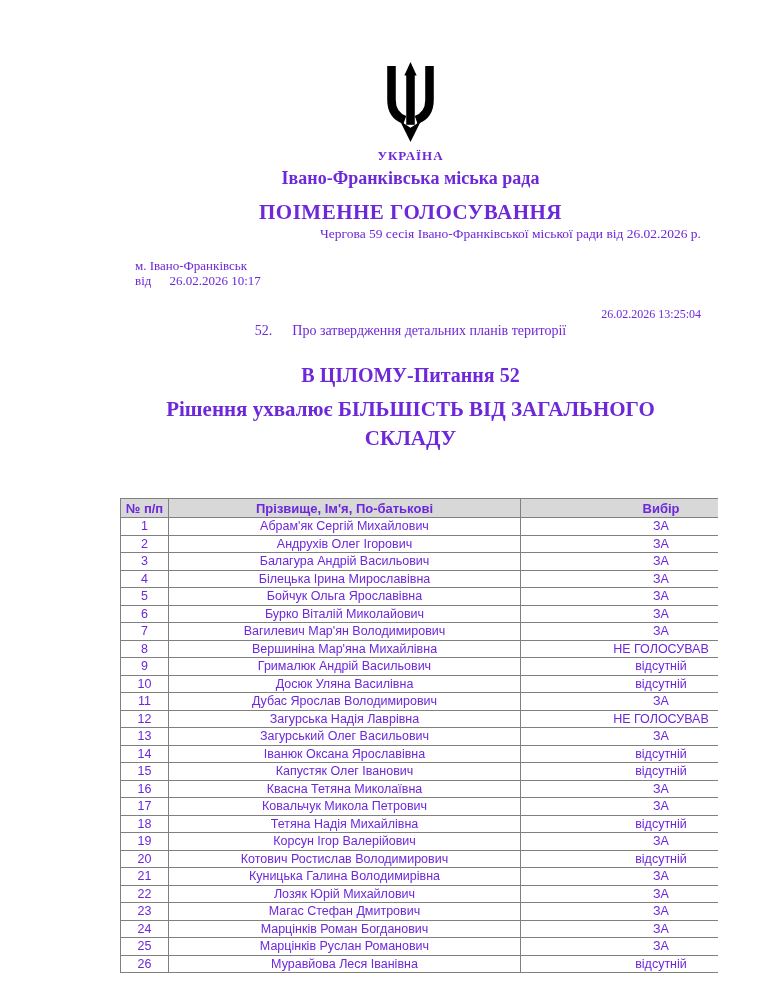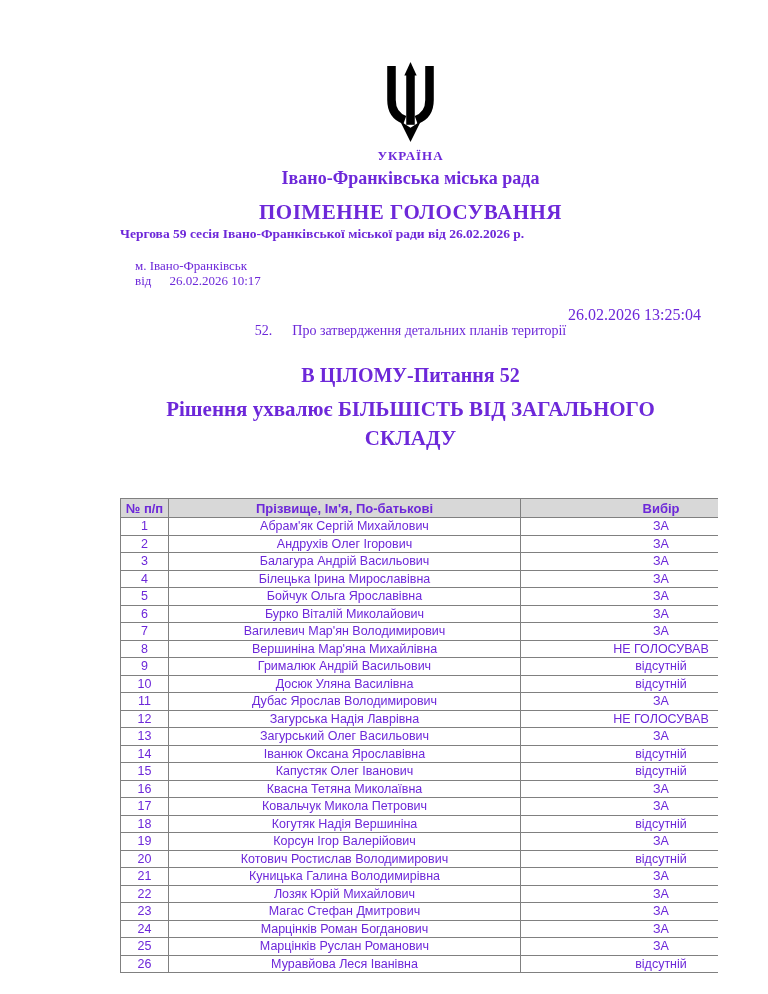--- a/index.html
+++ b/index.html
@@ -17,26 +17,26 @@
   }
   .council {
     text-align:center; font-weight:bold; font-size:18px; line-height:20px;
     margin-top:4px;
   }
   .doc-title {
     text-align:center; font-weight:bold; font-size:21px; line-height:22px;
     margin-top:13px; letter-spacing:0.5px;
   }
   .session {
-    text-align:left; font-weight:bold; font-size:13.5px; line-height:15px;
+    text-align:right; font-weight:normal; font-size:13.5px; line-height:15px;
     margin-top:3px;
   }
   .place-block { margin-top:17px; padding-left:15px; font-size:13px; line-height:15px; }
   .date-line .date-value { display:inline-block; margin-left:18px; }
-  .print-ts { text-align:right; font-size:16px; line-height:13px; margin-top:20px; }
+  .print-ts { text-align:right; font-size:12px; line-height:13px; margin-top:20px; }
   .question {
     display:flex; justify-content:center; gap:20px;
     font-size:14px; line-height:16px; margin-top:2px;
   }
   .result-line1 {
     text-align:center; font-weight:bold; font-size:20px; line-height:21px;
     margin-top:26px;
   }
   .result-line2 {
     text-align:center; font-weight:bold; font-size:21px; line-height:29px;
@@ -216,21 +216,21 @@
   </tr>
 
   <tr>
     <td class="c-num">17</td>
     <td class="c-name">Ковальчук Микола Петрович</td>
     <td class="c-vote">ЗА</td>
   </tr>
 
   <tr>
     <td class="c-num">18</td>
-    <td class="c-name">Когутяк Надія Вершиніна</td>
+    <td class="c-name">Тетяна Надія Михайлівна</td>
     <td class="c-vote">відсутній</td>
   </tr>
 
   <tr>
     <td class="c-num">19</td>
     <td class="c-name">Корсун Ігор Валерійович</td>
     <td class="c-vote">ЗА</td>
   </tr>
 
   <tr>

